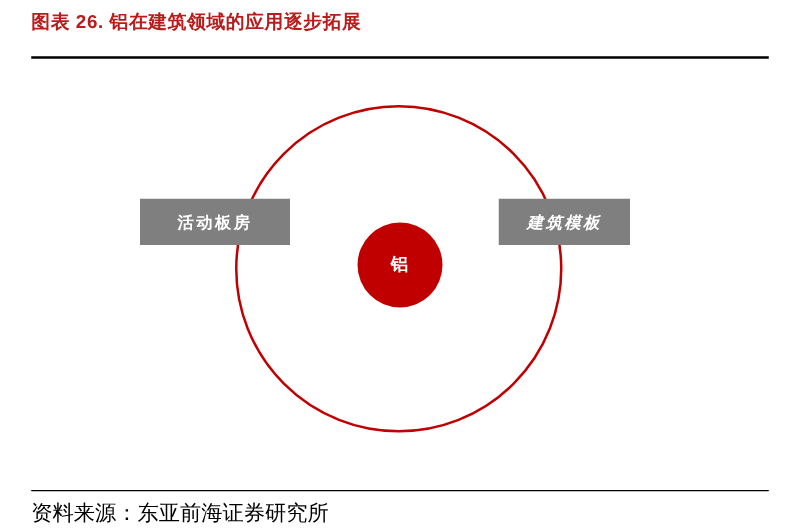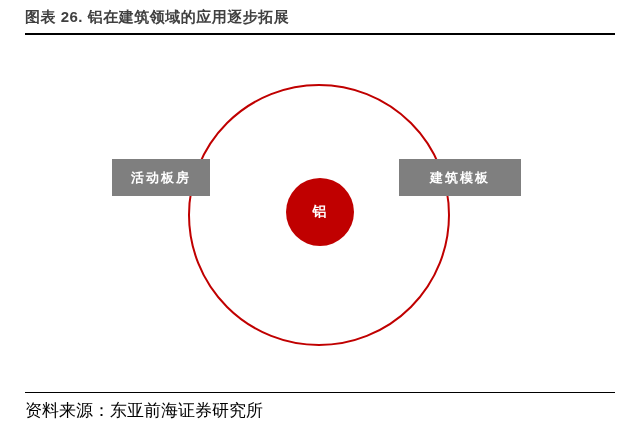--- a/index.html
+++ b/index.html
@@ -15,22 +15,22 @@
     background: #ffffff;
     overflow: hidden;
   }
   .figure-title {
     position: absolute;
     left: 25px;
     top: 8px;
     width: 590px;
     font-size: 15px;
     font-weight: bold;
-    color: #404040;
-    padding-bottom: 6px;
+    color: #b91c1c;
+    padding-bottom: 18px;
     border-bottom: 2px solid #000000;
     letter-spacing: 0.5px;
   }
   .diagram {
     position: absolute;
     left: 0;
     top: 36px;
     width: 640px;
     height: 330px;
   }
@@ -67,22 +67,22 @@
     background: #7F7F7F;
     color: #ffffff;
     font-size: 13px;
     font-weight: bold;
     display: flex;
     align-items: center;
     justify-content: center;
     letter-spacing: 2px;
   }
   .node-top        { left: 257px; top: 22px;  width: 126px; }
-  .node-left-up    { left: 112px; top: 123px; width: 98px; }
-  .node-right-up   { left: 399px; top: 123px; width: 122px; }
+  .node-left-up    { left: 112px; top: 123px; width: 120px; }
+  .node-right-up   { left: 399px; top: 123px; width: 105px; font-style: italic; }
   .node-left-down  { left: 138px; top: 263px; width: 118px; }
   .node-right-down { left: 374px; top: 263px; width: 120px; }
   .source-row {
     position: absolute;
     left: 25px;
     top: 392px;
     width: 590px;
     border-top: 1px solid #000000;
     padding-top: 6px;
     font-size: 17px;

